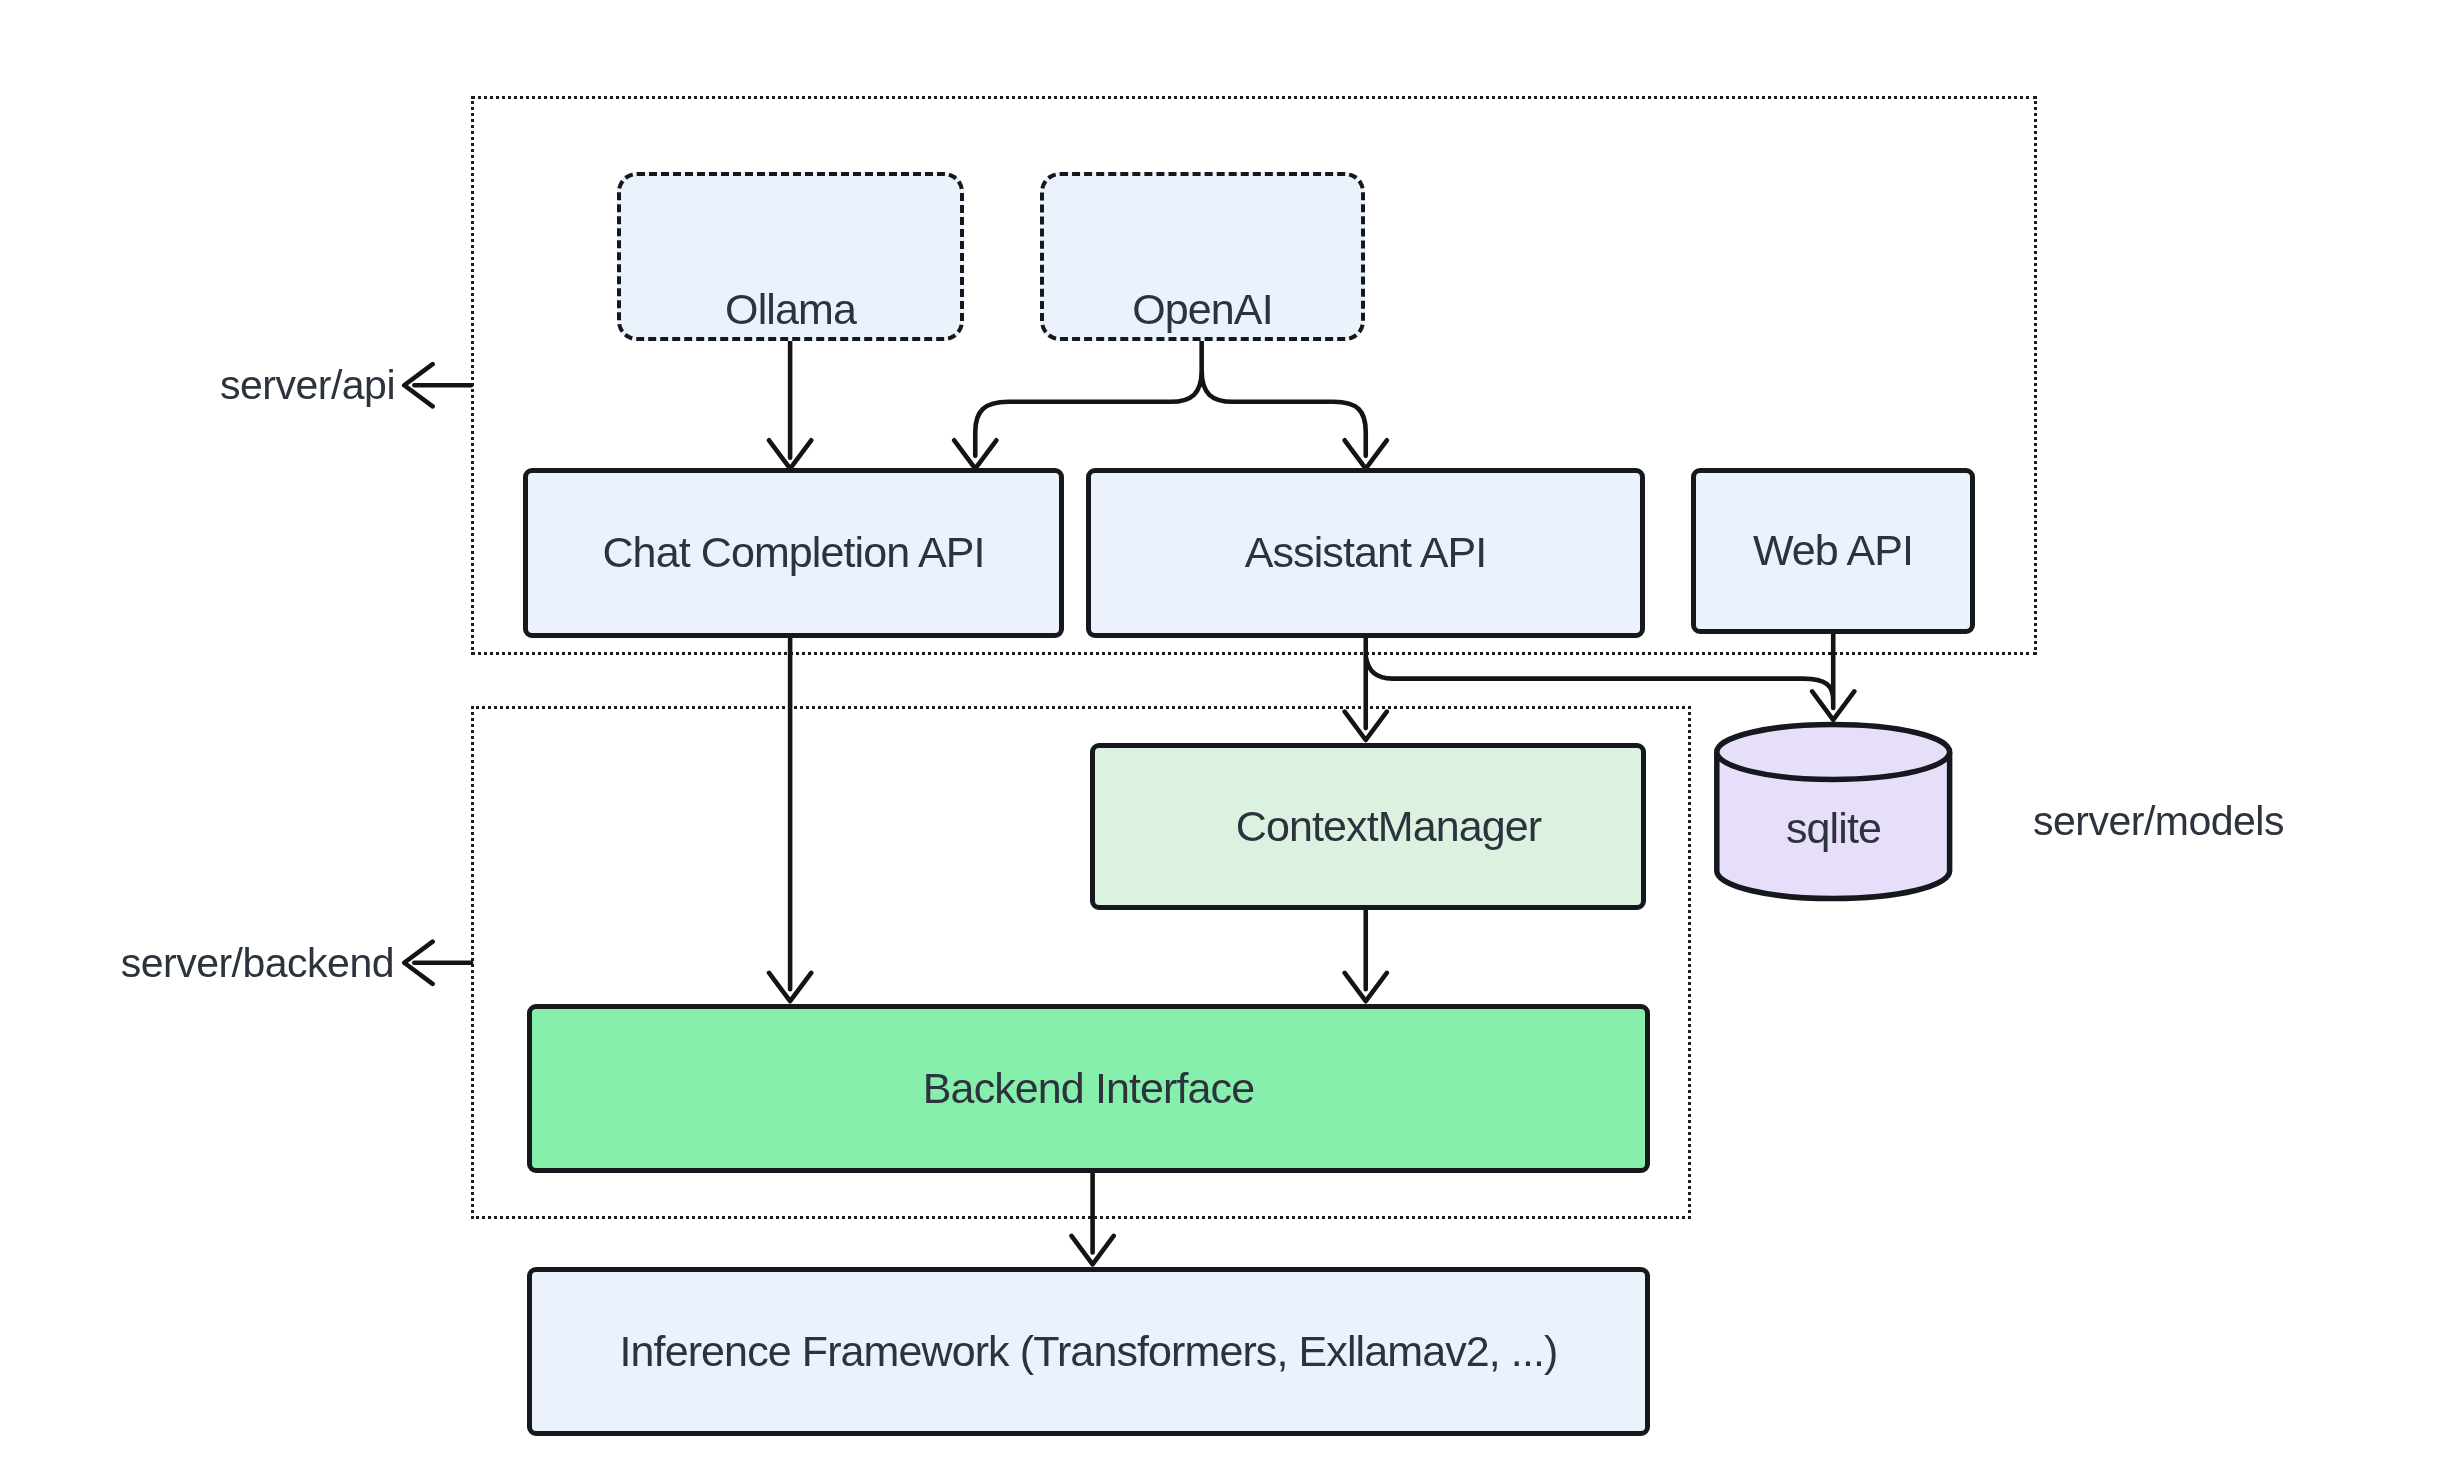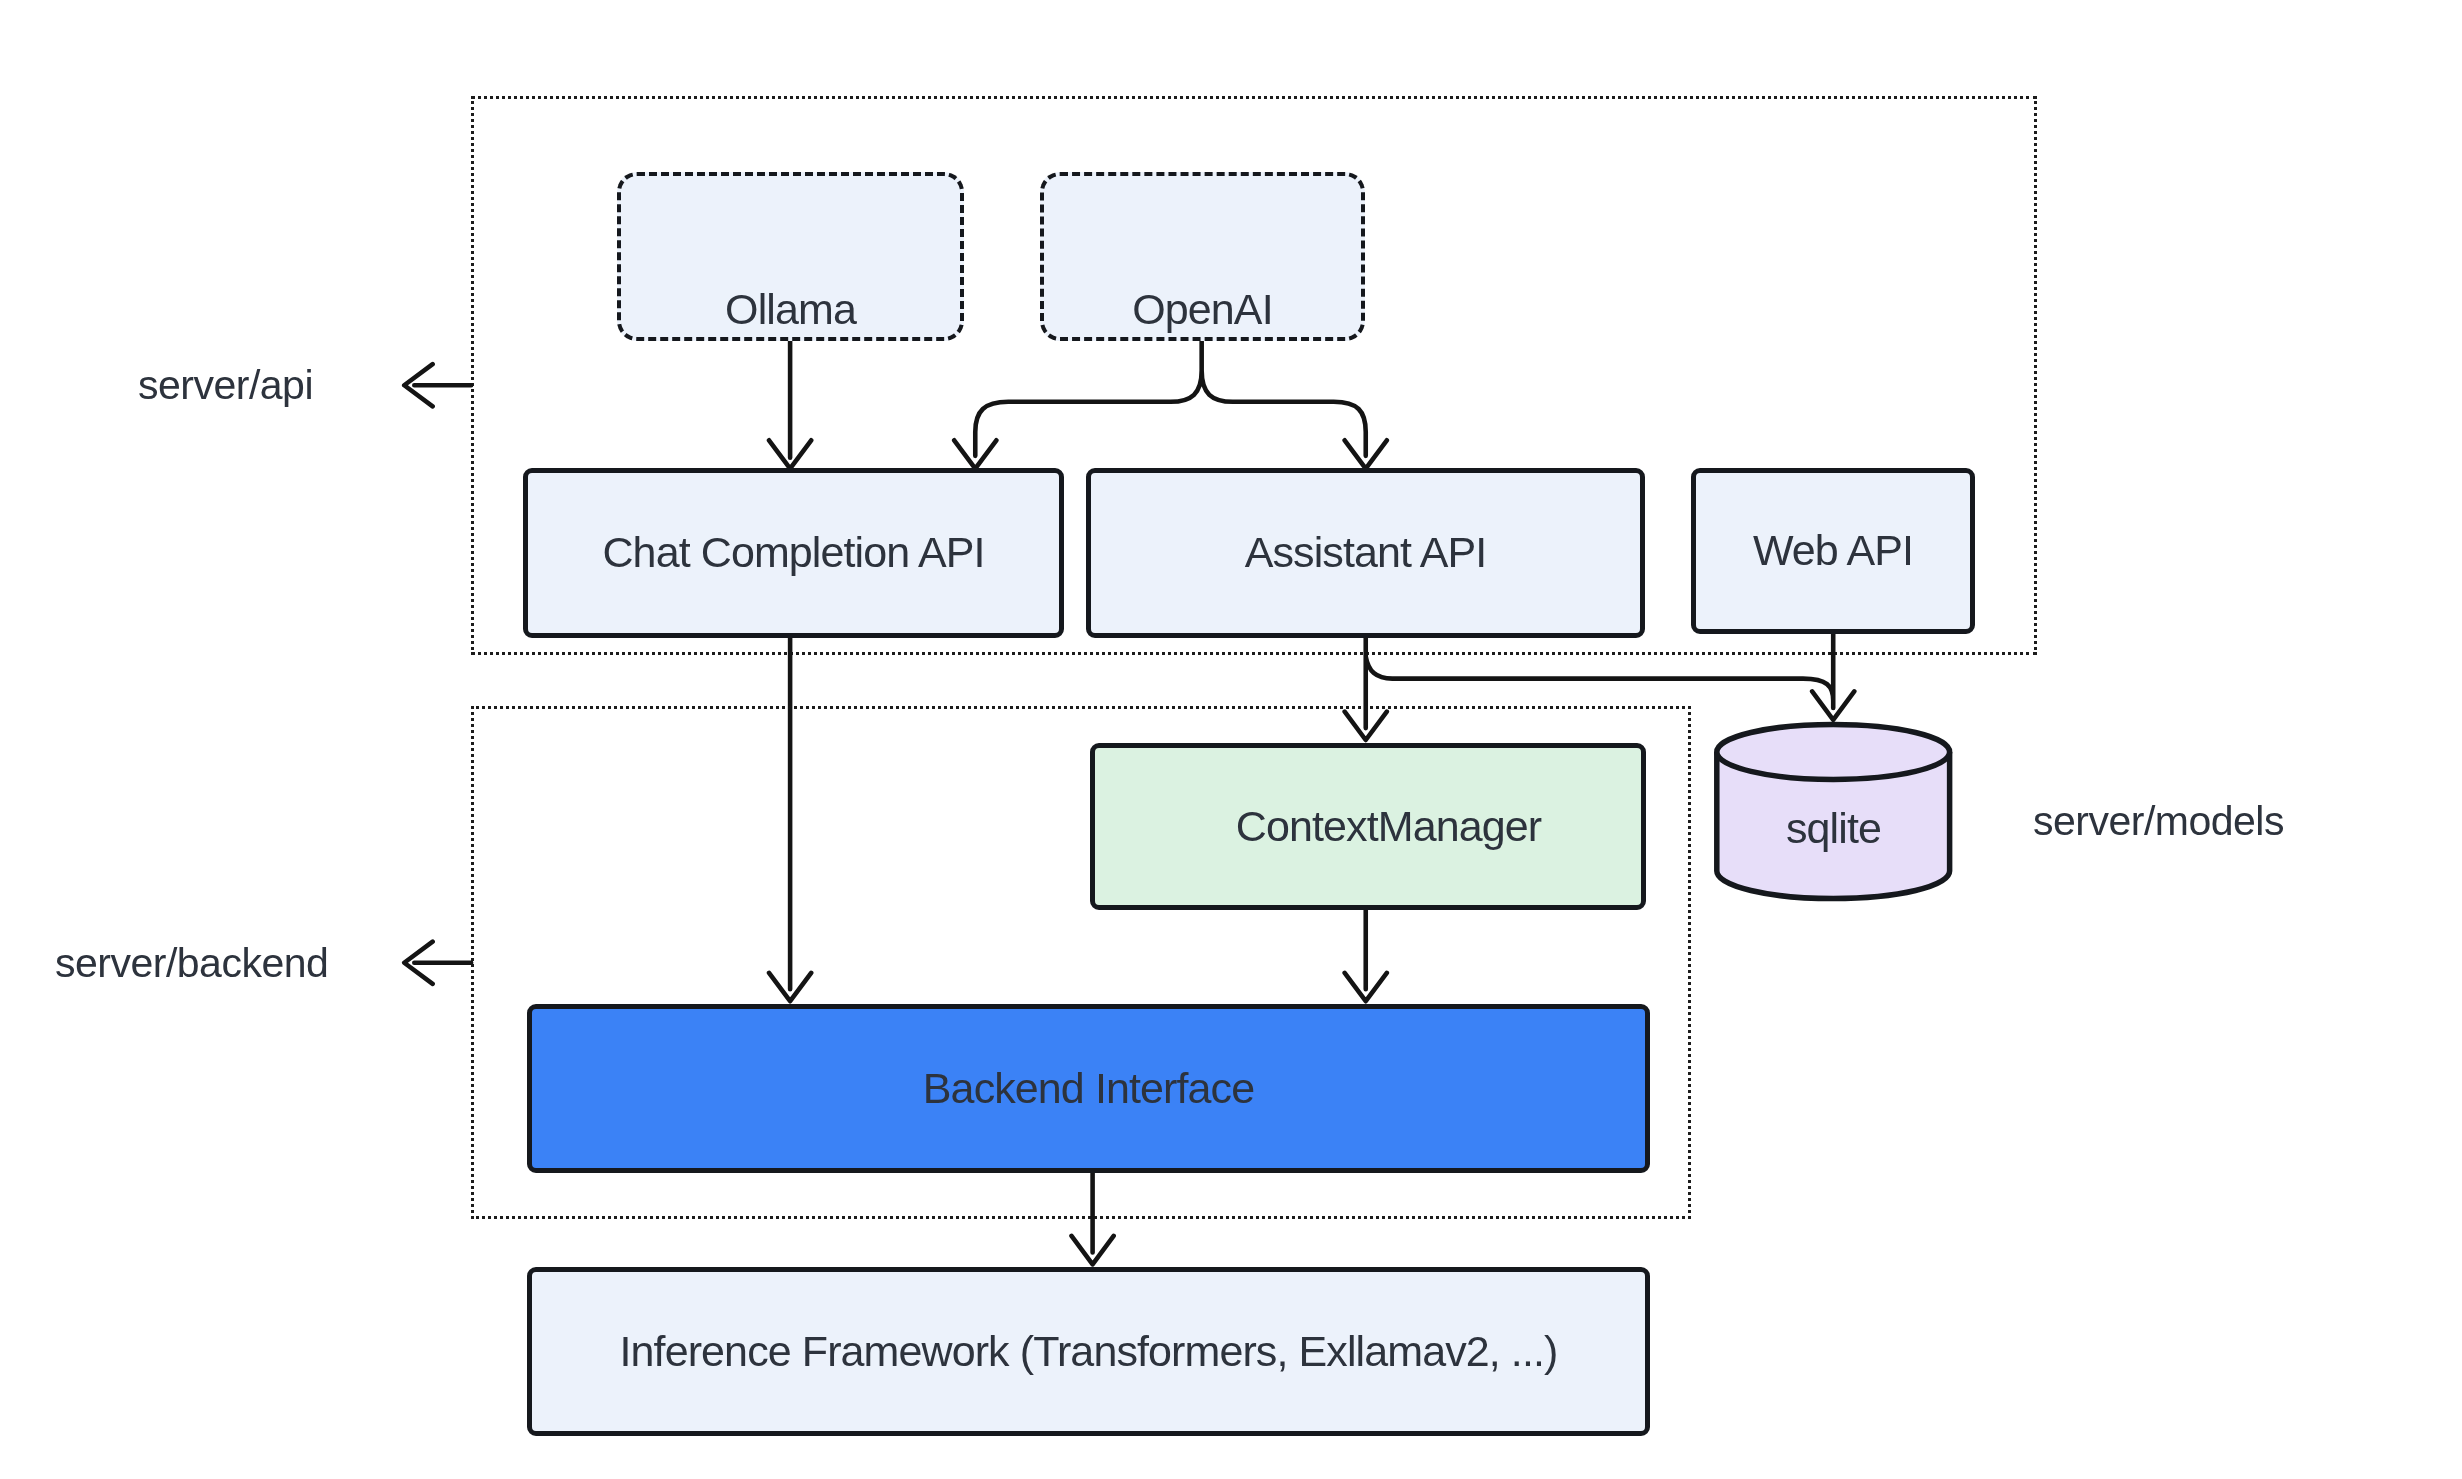--- a/index.html
+++ b/index.html
@@ -32,30 +32,30 @@
     border-radius:9px;
     color:#2d333d;
   }
   .node.dashed{
     border-style:dashed;
     border-width:4.6px;
     border-radius:20px;
     justify-content:flex-end;
   }
   .node.green{background:#dbf2e1;padding-left:41px;}
-  .node.yellow{background:#3b82f6;}
+  .node.yellow{background:#86efac;}
   .side-label{
     position:absolute;
     font-size:41px;
     letter-spacing:-0.5px;
     line-height:46px;
     white-space:nowrap;
     color:#2d333d;
   }
-  .side-label.right-align{}
+  .side-label.right-align{text-align:right;}
   .cyl-label{
     position:absolute;
     display:flex;align-items:center;justify-content:center;
     font-size:43px;
     letter-spacing:-0.9px;
     color:#2d333d;
   }
 </style>
 </head>
 <body>

